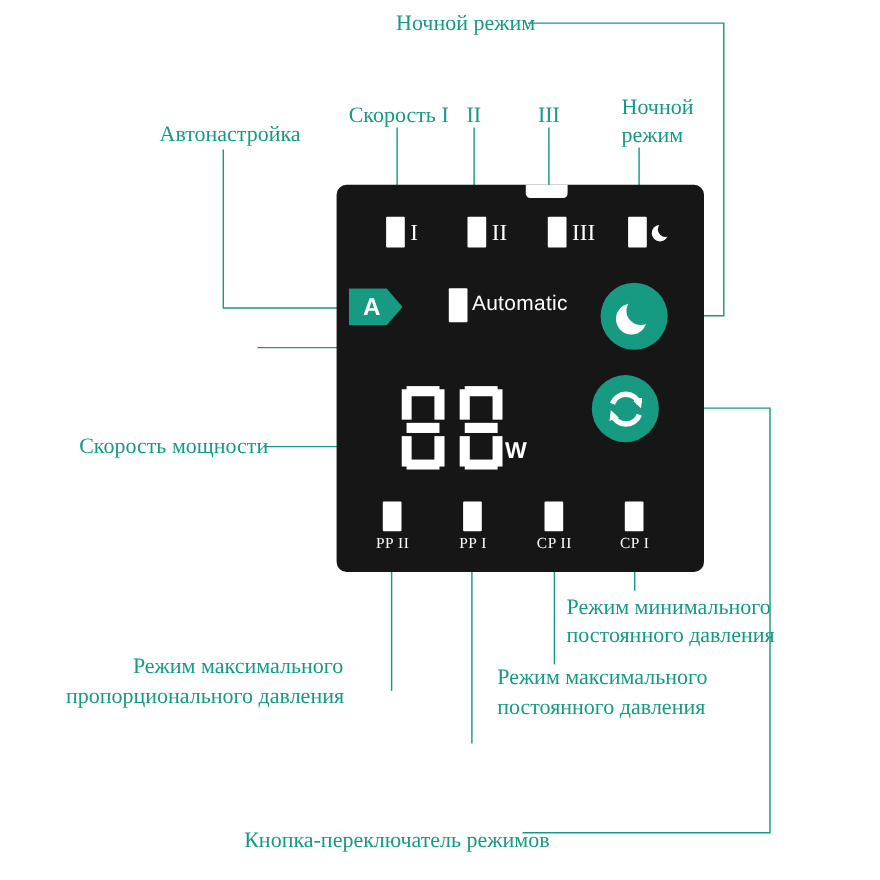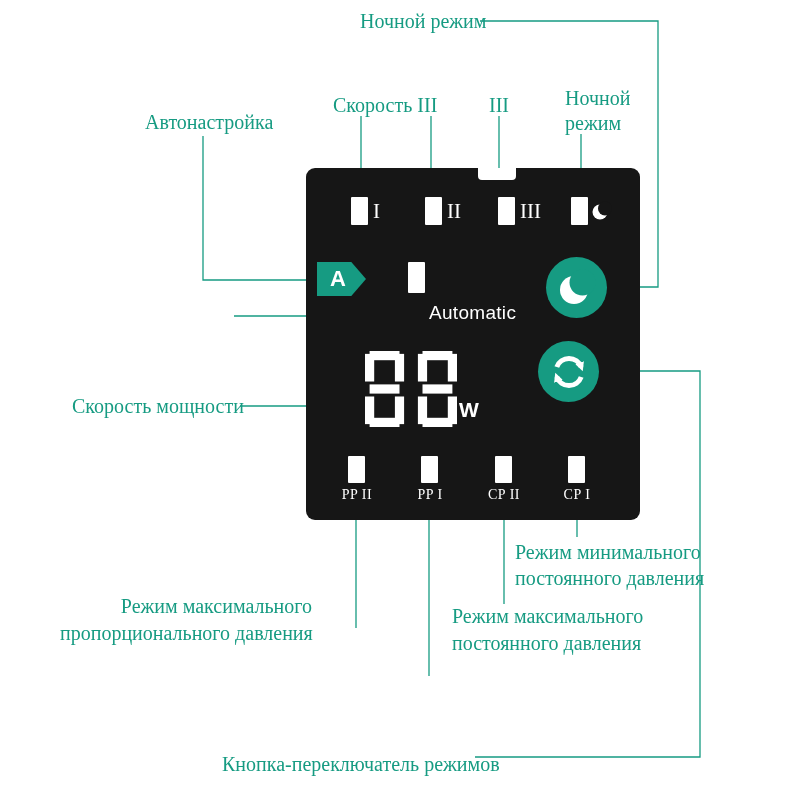--- a/index.html
+++ b/index.html
@@ -25,21 +25,21 @@
   .plabel { position:absolute; color:#fff; font-size:21px; font-family:"Liberation Serif", serif; }
   .mode-label { position:absolute; color:#fff; font-size:14px; width:64px; text-align:center;
                 letter-spacing:0.5px; font-family:"Liberation Serif", serif; }
 
   .a-badge { position:absolute; left:317px; top:262px; width:49px; height:34px;
              background:var(--accent); color:#fff; font-family:"Liberation Sans", sans-serif;
              font-weight:bold; font-size:22px; display:flex; align-items:center;
              clip-path:polygon(0 0, 70% 0, 100% 50%, 70% 100%, 0 100%);
              padding-left:13px; box-sizing:border-box; }
   .automatic { position:absolute; left:429px; top:266px; color:#fff; font-size:19px;
-               font-family:"Liberation Sans", sans-serif; letter-spacing:0.3px;margin-top:36px; }
+               font-family:"Liberation Sans", sans-serif; letter-spacing:0.3px; }
 
   .circle-btn { position:absolute; width:61px; height:61px; border-radius:50%;
                 background:var(--accent); display:flex; align-items:center; justify-content:center;
                 border:none; padding:0; cursor:pointer; }
   .moon-cut { fill:var(--accent); }
   .moon-cut-dark { fill:var(--panel); }
 
   .seg-display { position:absolute; left:365px; top:351px; }
   .seg-display rect { fill:#fff; }
   .watt { position:absolute; left:459px; top:398px; color:#fff; font-size:21px; font-weight:bold;
@@ -61,21 +61,21 @@
     <polyline points="234,316 333,316"></polyline>
     <polyline points="240,406 352,406"></polyline>
     <polyline points="577,504 577,537"></polyline>
     <polyline points="356,504 356,628"></polyline>
     <polyline points="504,504 504,604"></polyline>
     <polyline points="429,504 429,676"></polyline>
     <polyline points="475,757 700,757 700,371 601,371"></polyline>
   </svg>
 
   <div class="ann" style="left:360px; top:9px;">Ночной режим</div>
-  <div class="ann" style="left:333px; top:93px;text-align:right;">Скорость I</div>
+  <div class="ann" style="left:317px; top:93px;text-align:right;">Скорость I</div>
   <div class="ann" style="left:424px; top:93px;">II</div>
   <div class="ann" style="left:489px; top:93px;">III</div>
   <div class="ann" style="left:565px; top:86px;">
     <div>Ночной</div>
     <div>режим</div>
   </div>
   <div class="ann" style="left:145px; top:110px;">Автонастройка</div>
   <div class="ann" style="left:72px; top:394px;">Скорость мощности</div>
   <div class="ann" style="left:515px; top:539px; line-height:26px;">
     <div>Режим минимального</div>

